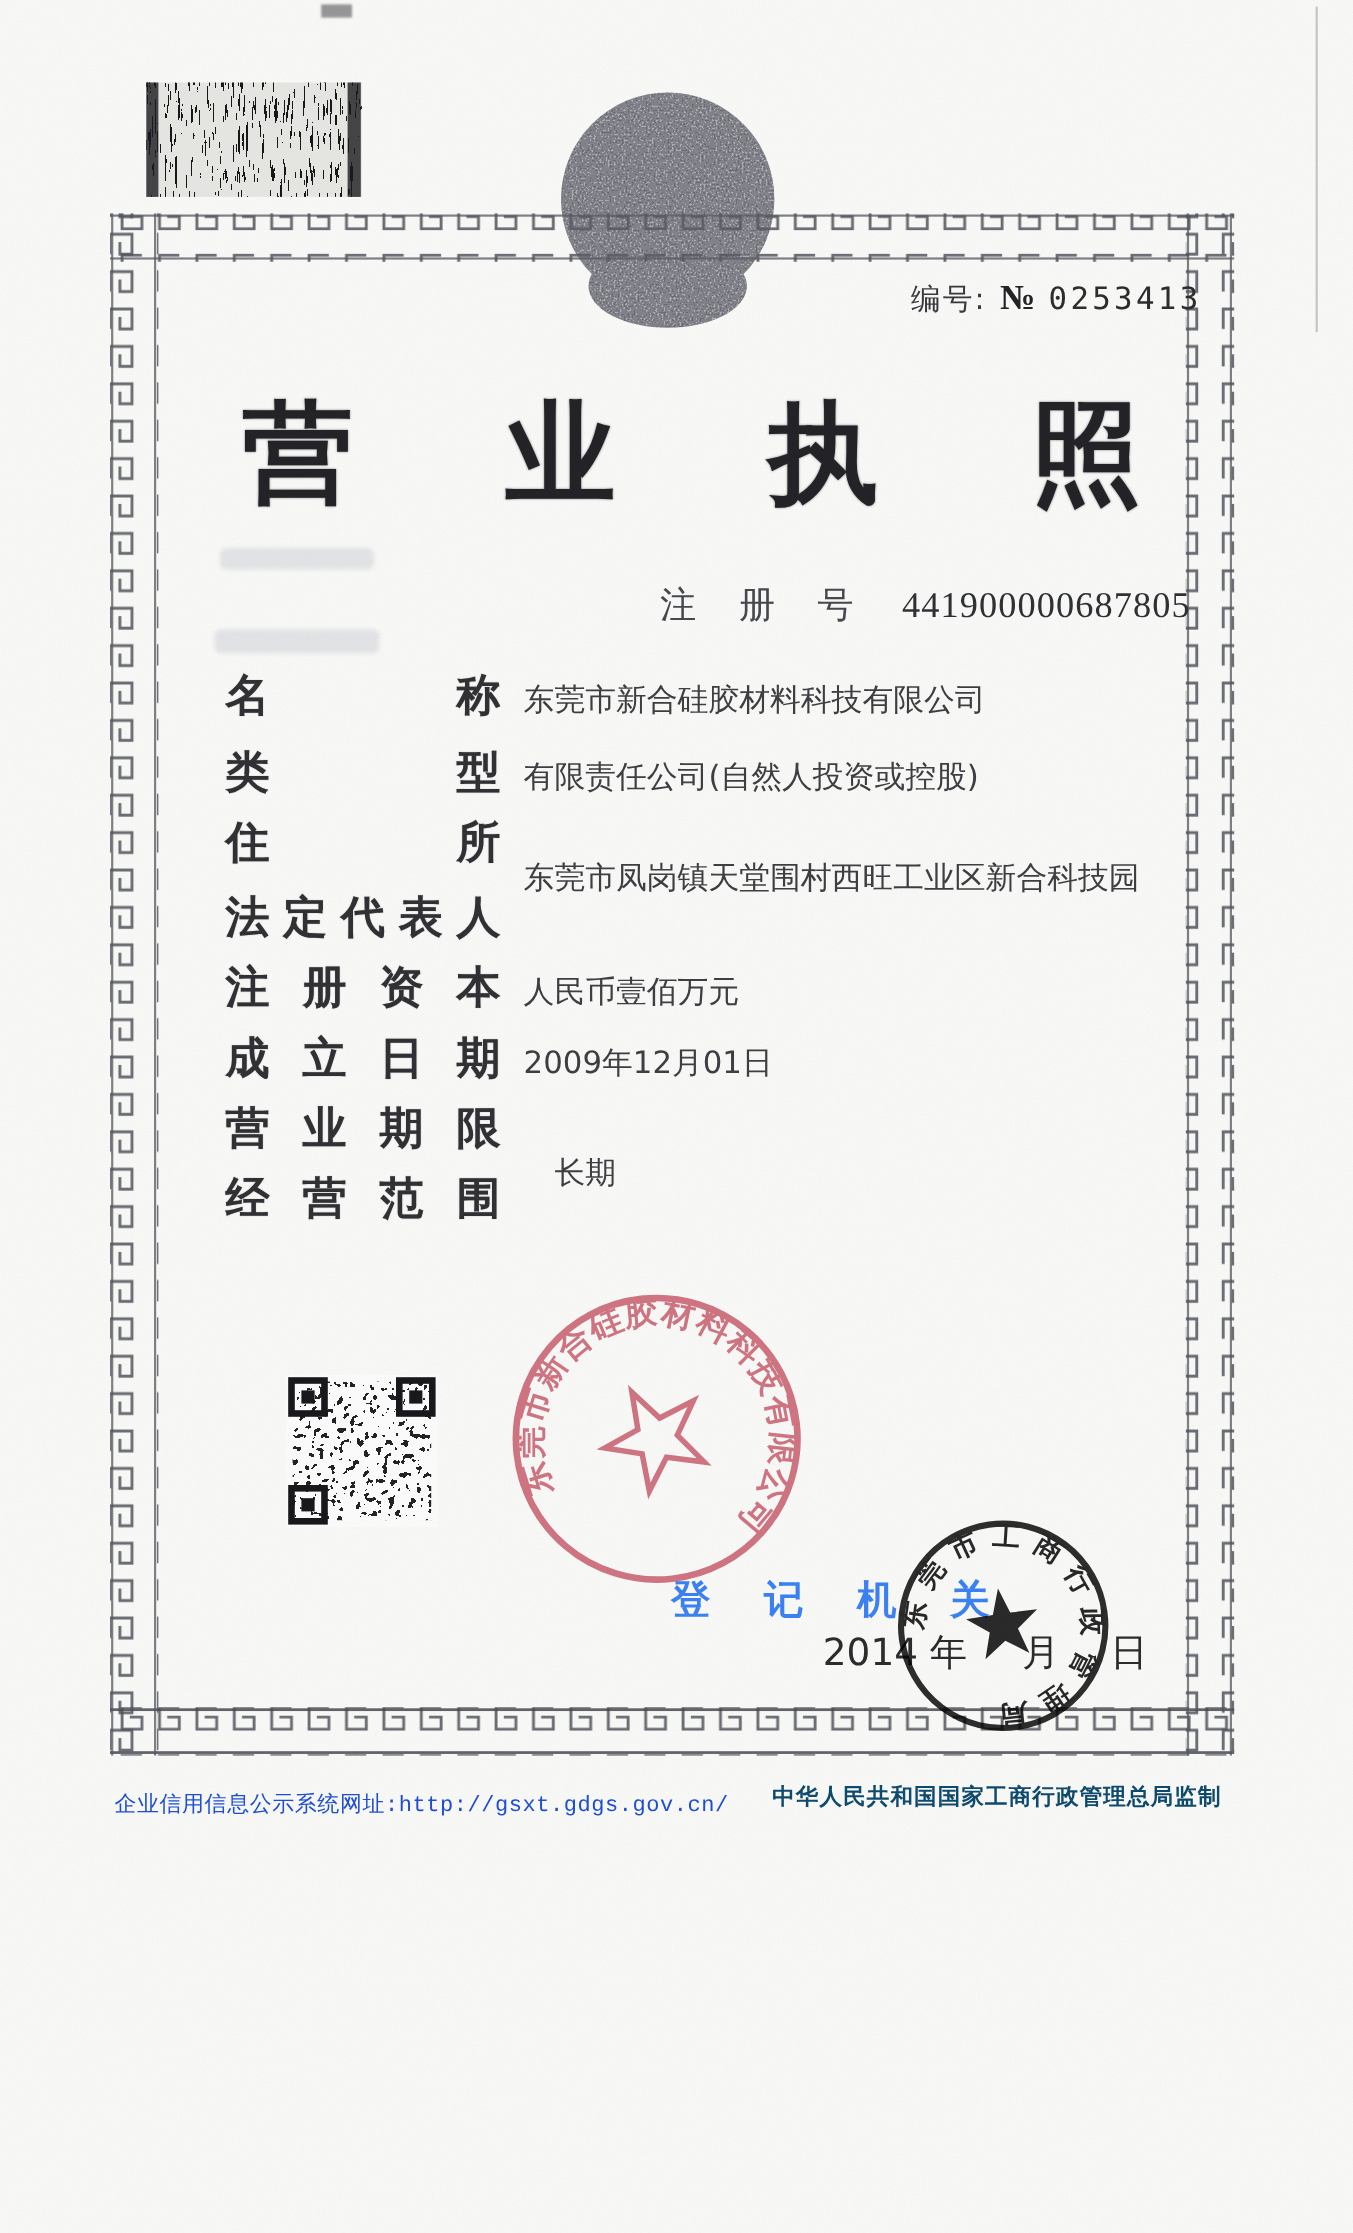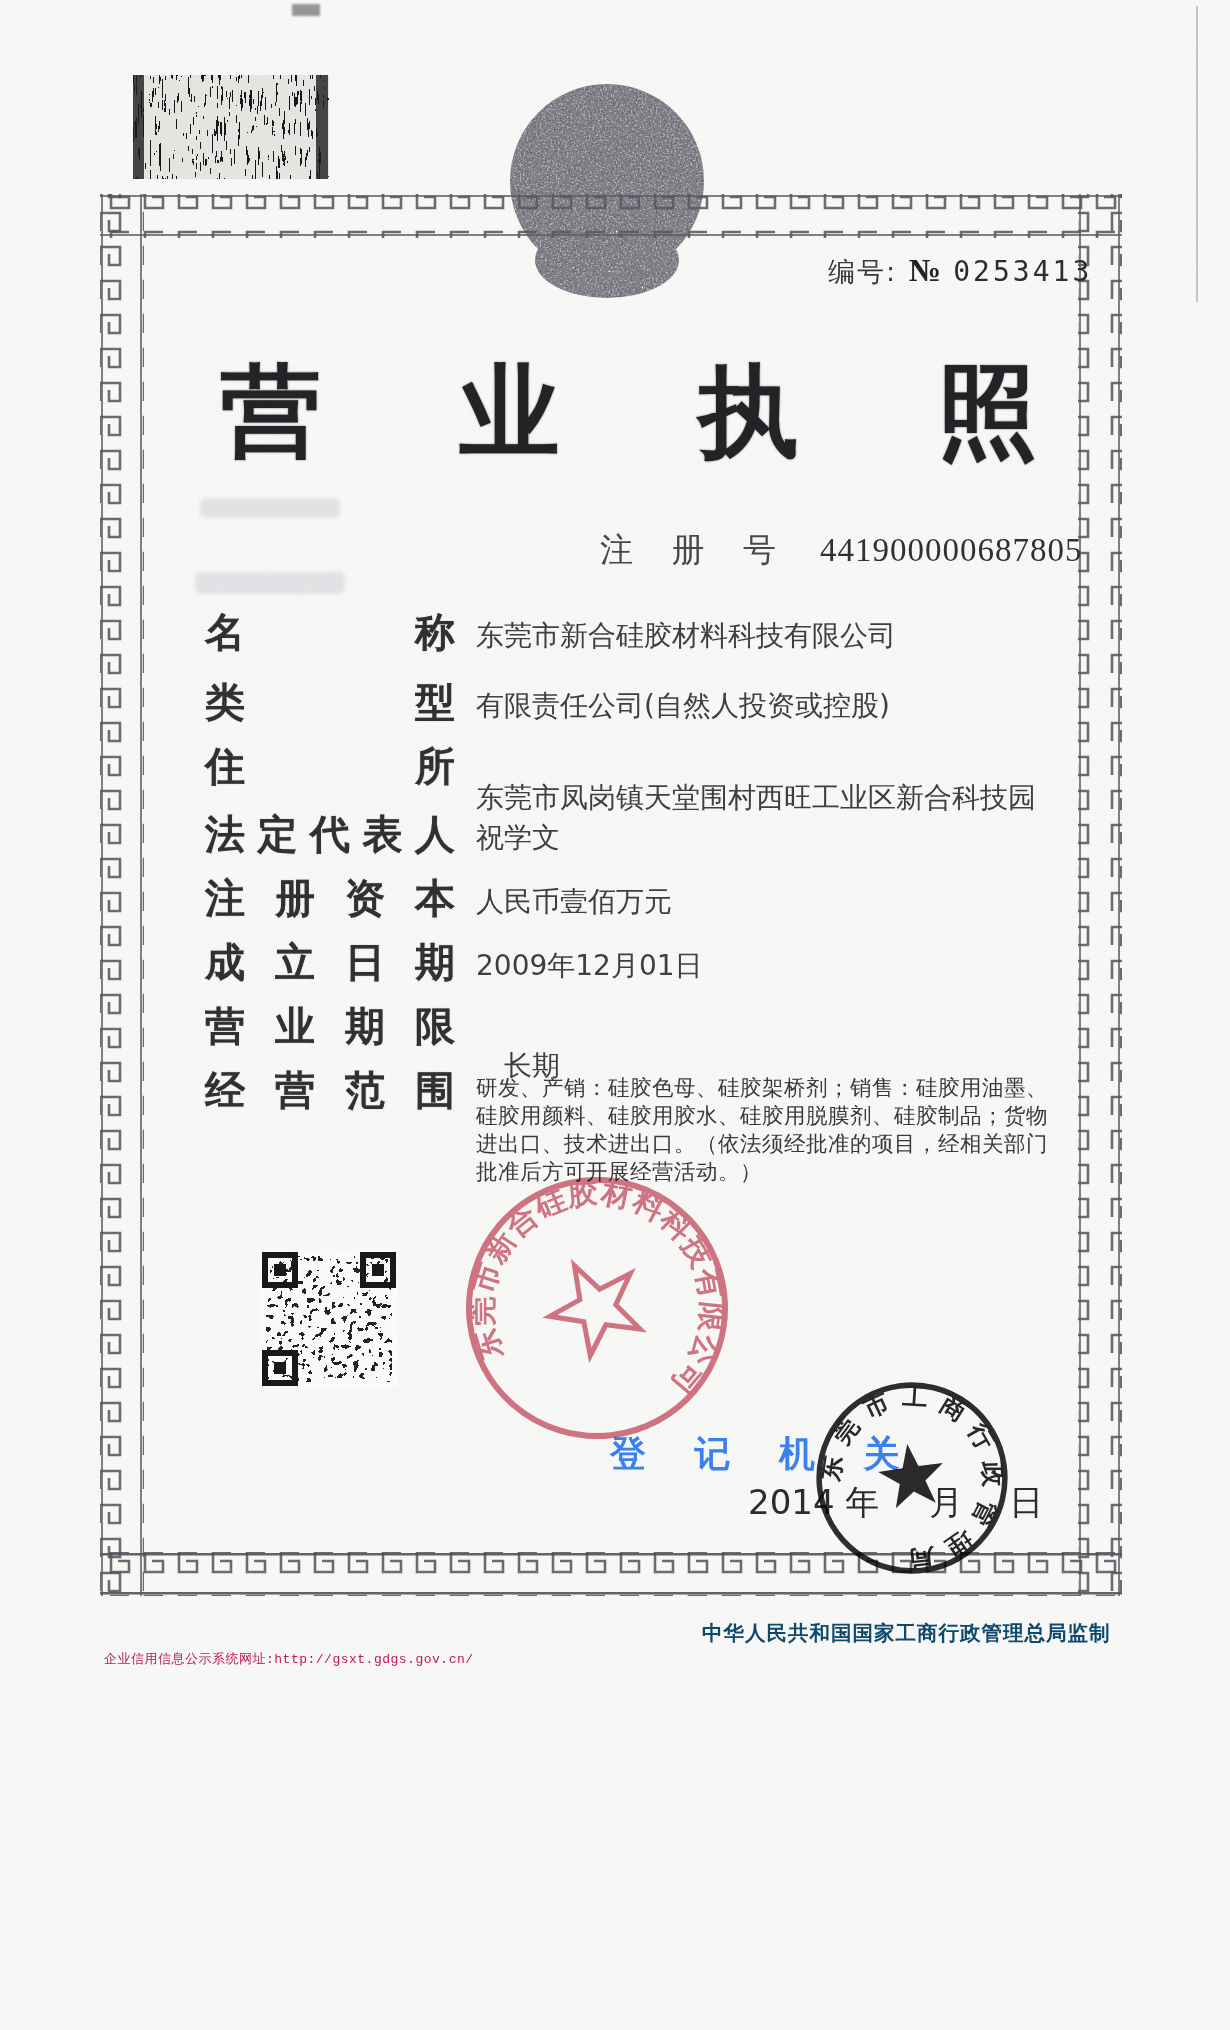--- a/index.html
+++ b/index.html
@@ -40,21 +40,21 @@
   .fvalue{
     position:absolute;left:476px;width:592px;
     font-size:28px;color:#3e3e42;line-height:1.15;
   }
   .fvalue.scope{font-size:21.5px;line-height:28px;letter-spacing:.5px;color:#38383c;}
 
   .registrar-label{left:610px;top:1430px;font-size:36px;letter-spacing:18px;color:#3b82f6;font-weight:600;}
   .date-row{left:748px;top:1480px;font-size:34px;color:#2b2b2d;display:flex;align-items:baseline;}
   .date-m{margin-left:50px;} .date-d{margin-left:46px;}
 
-  .footer-left{left:104px;top:1626px;font-size:13px;letter-spacing:.5px;color:#be185d;font-family:"Liberation Mono","DejaVu Sans Mono",monospace;margin-top:24px;}
+  .footer-left{left:104px;top:1626px;font-size:20px;letter-spacing:.5px;color:#1d4ed8;font-family:"Liberation Mono","DejaVu Sans Mono",monospace;}
   .footer-right{left:702px;top:1619px;font-size:20.5px;font-weight:700;letter-spacing:1px;color:#0c4a6e;}
 
   .scan-line{left:1196px;top:6px;width:2px;height:296px;background:#c9c9cc;z-index:1;}
   .smudge{position:absolute;z-index:1;background:rgba(120,126,152,.16);filter:blur(2px);border-radius:6px;}
   .topmark{left:292px;top:4px;width:28px;height:12px;background:rgba(70,70,76,.55);filter:blur(1px);z-index:1;}
 </style>
 </head>
 <body>
 
 <div class="sheet">
@@ -197,21 +197,20 @@
     </div>
   <div class="txt fvalue" style="top:754px;margin-top:28px;">东莞市凤岗镇天堂围村西旺工业区新合科技园</div>
 
   <div class="txt flabel jlabel" style="top:814px;">
       <span>法</span>
       <span>定</span>
       <span>代</span>
       <span>表</span>
       <span>人</span>
     </div>
-  <div class="txt fvalue" style="top:822px;">祝学文</div>
 
   <div class="txt flabel jlabel" style="top:878px;">
       <span>注</span>
       <span>册</span>
       <span>资</span>
       <span>本</span>
     </div>
   <div class="txt fvalue" style="top:886px;">人民币壹佰万元</div>
 
   <div class="txt flabel jlabel" style="top:942px;">
@@ -229,21 +228,20 @@
       <span>限</span>
     </div>
   <div class="txt fvalue" style="top:1050px;margin-left:28px;">长期</div>
 
   <div class="txt flabel jlabel" style="top:1070px;">
       <span>经</span>
       <span>营</span>
       <span>范</span>
       <span>围</span>
     </div>
-  <div class="txt fvalue scope" style="top:1074px;">研发、产销：硅胶色母、硅胶架桥剂；销售：硅胶用油墨、硅胶用颜料、硅胶用胶水、硅胶用脱膜剂、硅胶制品；货物进出口、技术进出口。（依法须经批准的项目，经相关部门批准后方可开展经营活动。）</div>
 
   <div class="txt registrar-label">登 记 机 关</div>
   <div class="txt date-row">
     <span class="date-y">2014 年</span>
     <span class="date-m">月</span>
     <span class="date-d">日</span>
   </div>
 
   <svg class="stamp" style="left:447px;top:1158px;transform:rotate(-28deg);opacity:.78;" width="300" height="300" viewBox="0 0 300 300">
     <defs>

